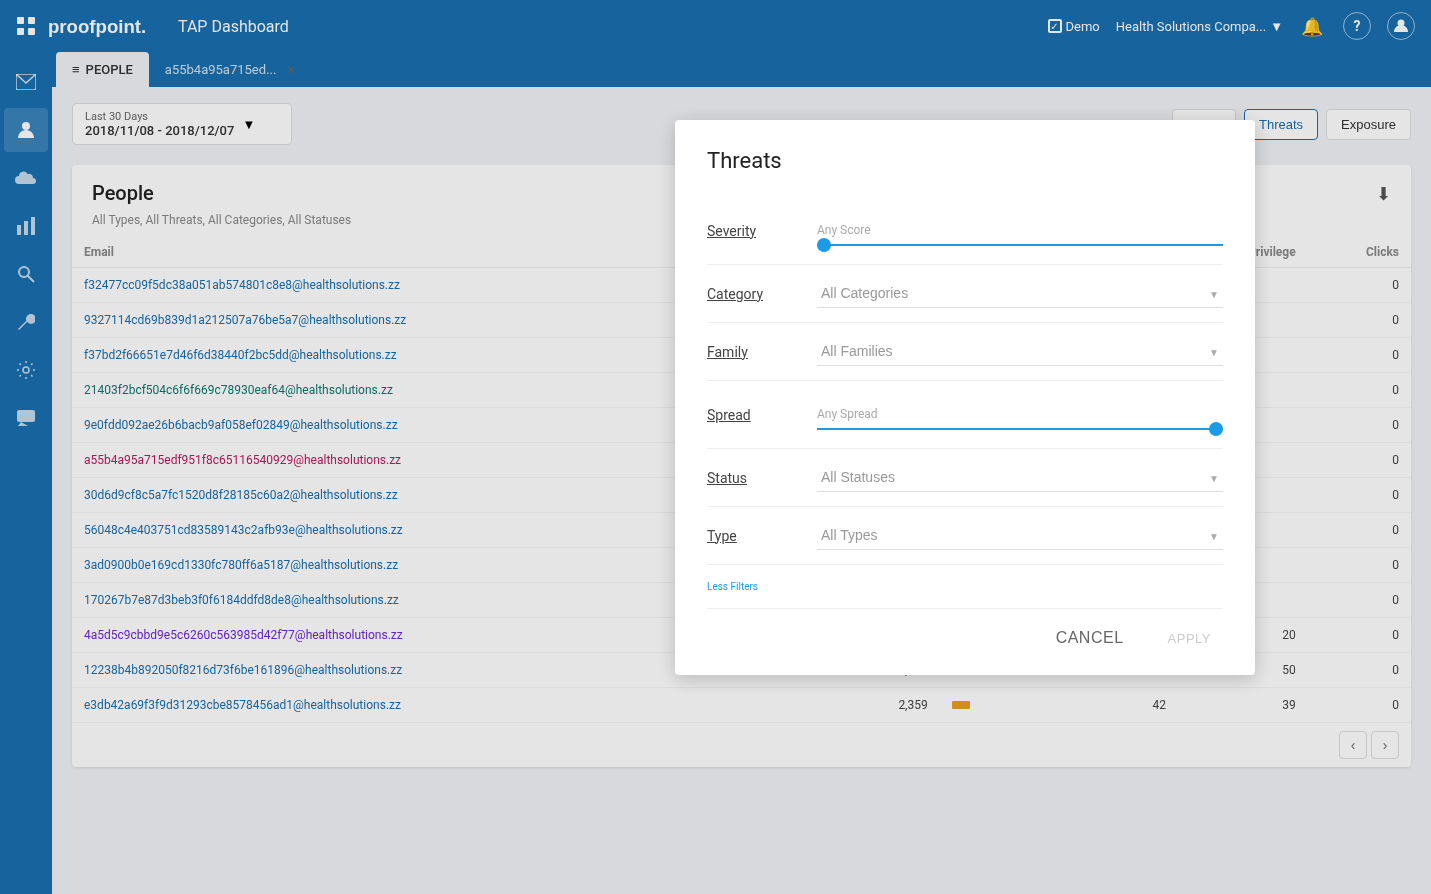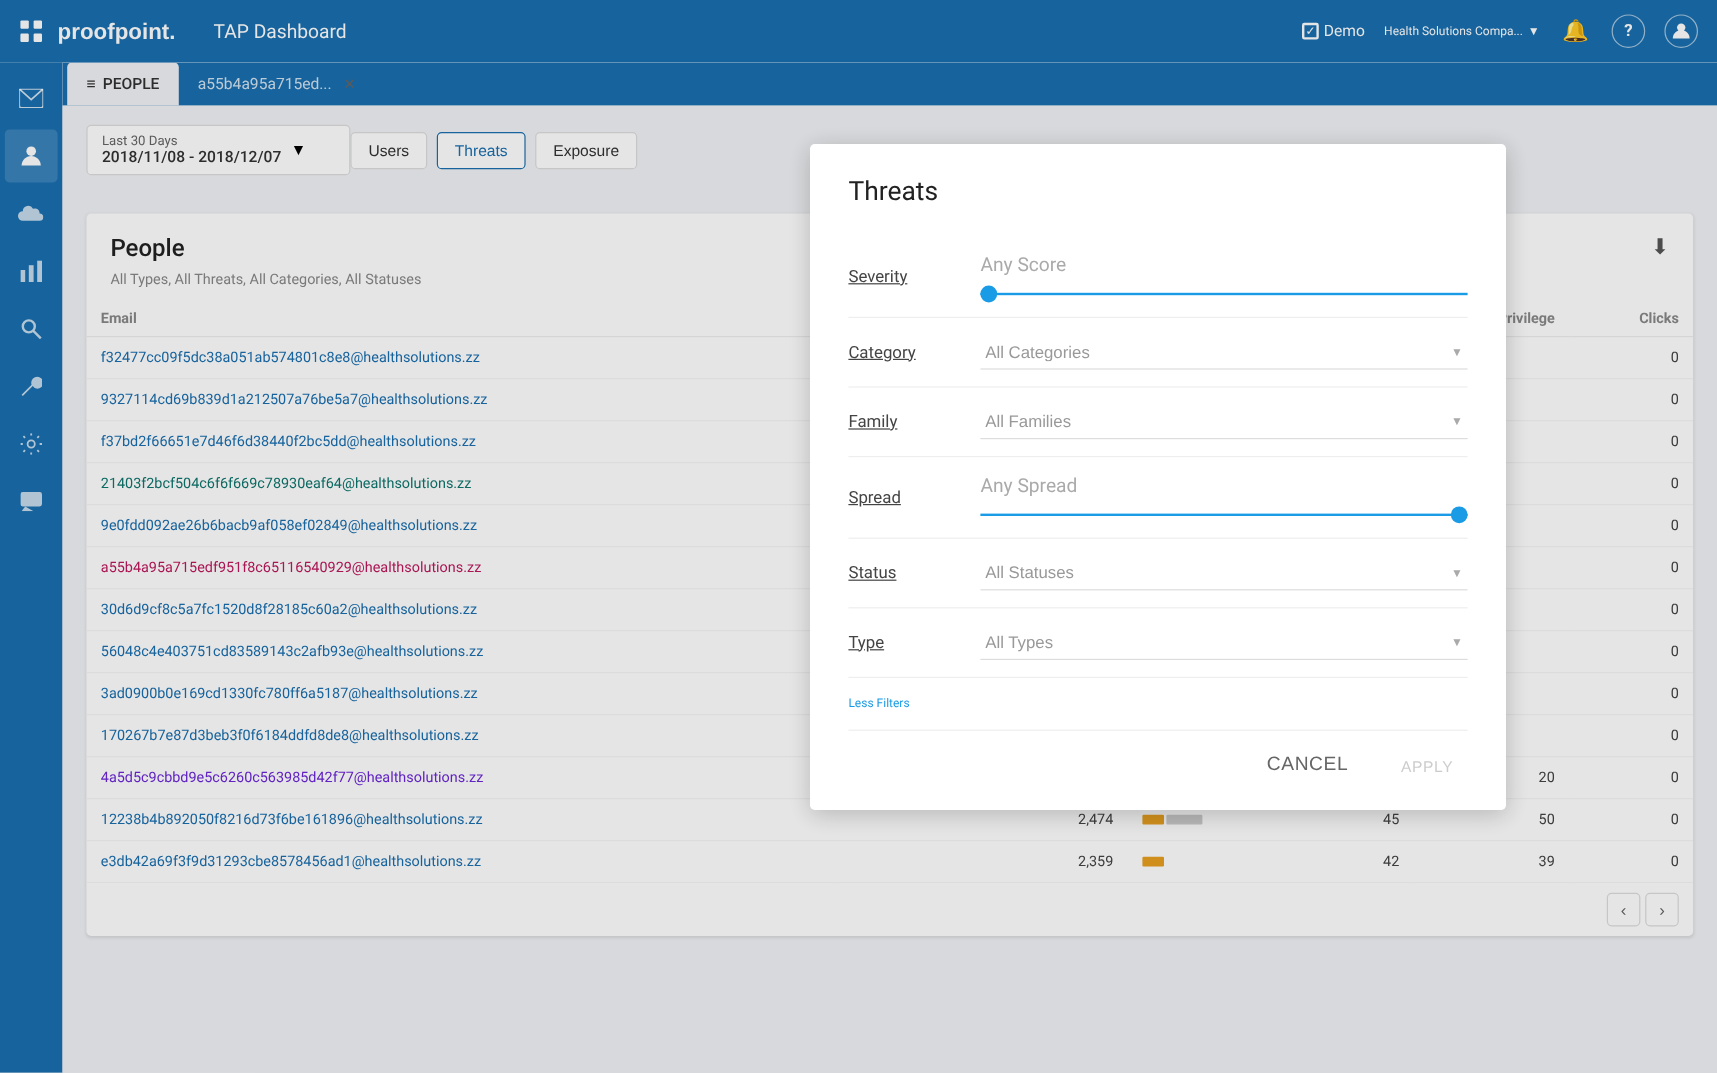--- a/index.html
+++ b/index.html
@@ -42,21 +42,21 @@
     .demo-checkbox {
       width: 14px; height: 14px;
       border: 2px solid white;
       border-radius: 2px;
       background: #1a6faf;
       display: flex; align-items: center; justify-content: center;
       font-size: 10px;
     }
     .company-selector {
       display: flex; align-items: center; gap: 4px;
-      font-size: 10px;
+      font-size: 13px;
       cursor: pointer;
     }
     .nav-icon {
       width: 28px; height: 28px;
       border-radius: 50%;
       display: flex; align-items: center; justify-content: center;
       font-size: 16px;
       cursor: pointer;
       border: 1.5px solid rgba(255,255,255,0.6);
     }
@@ -126,21 +126,22 @@
       overflow: auto;
       padding: 16px 20px;
       position: relative;
       background: #f0f2f5;
     }
 
     
     .filter-bar {
       display: flex;
       align-items: center;
-      margin-bottom: 32px;
+      justify-content: space-between;
+      margin-bottom: 20px;
     }
     .date-picker {
       background: white;
       border: 1px solid #ddd;
       border-radius: 4px;
       padding: 6px 12px;
       font-size: 13px;
       cursor: pointer;
       display: flex; align-items: center; gap: 8px;
       min-width: 220px;
@@ -263,22 +264,22 @@
       text-decoration: underline;
     }
     .filter-control {
       flex: 1;
     }
     .slider-container {
       position: relative;
       padding-top: 20px;
     }
     .slider-hint {
-      font-size: 16px; color: #aaa;
-      position: absolute; top: 0; left: 0; text-align: center;
+      font-size: 12px; color: #aaa;
+      position: absolute; top: 12px; left: 0; text-align: center;
     }
     .slider {
       -webkit-appearance: none;
       appearance: none;
       width: 100%;
       height: 2px;
       background: #1a9be6;
       outline: none;
       cursor: pointer;
     }

